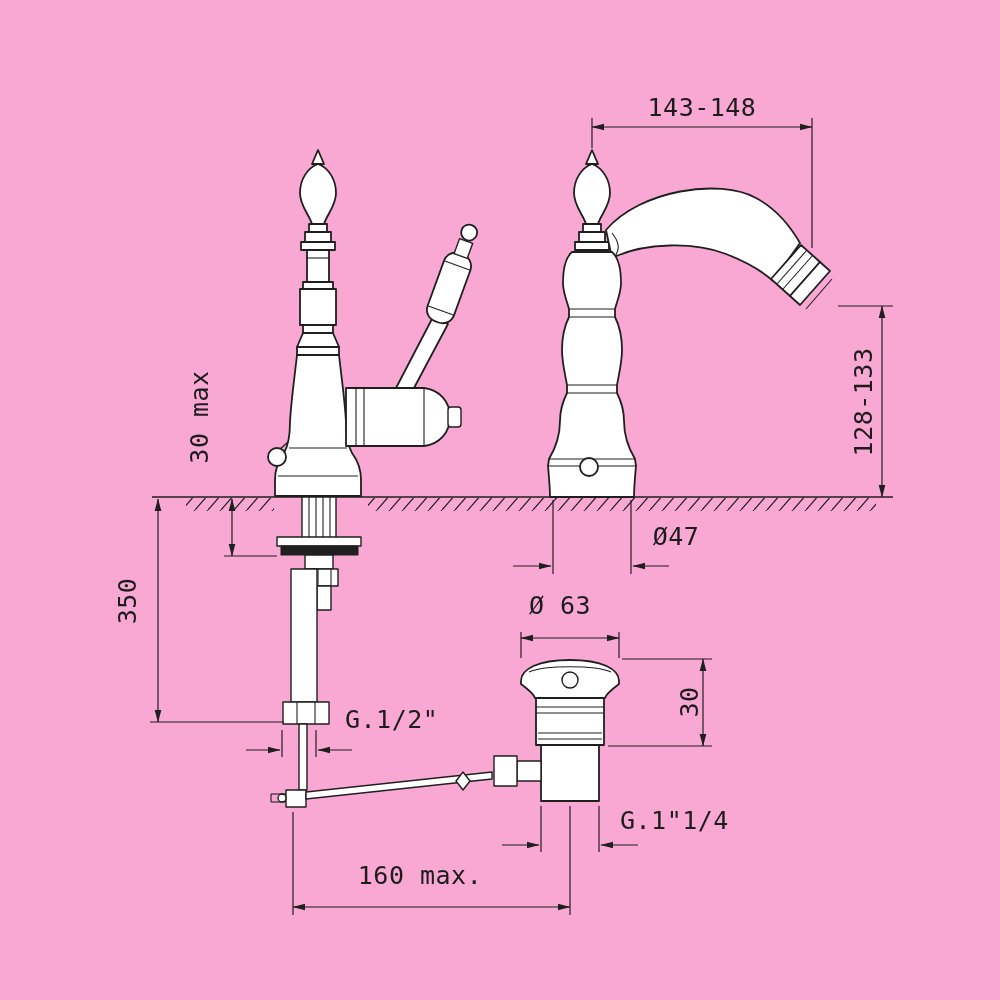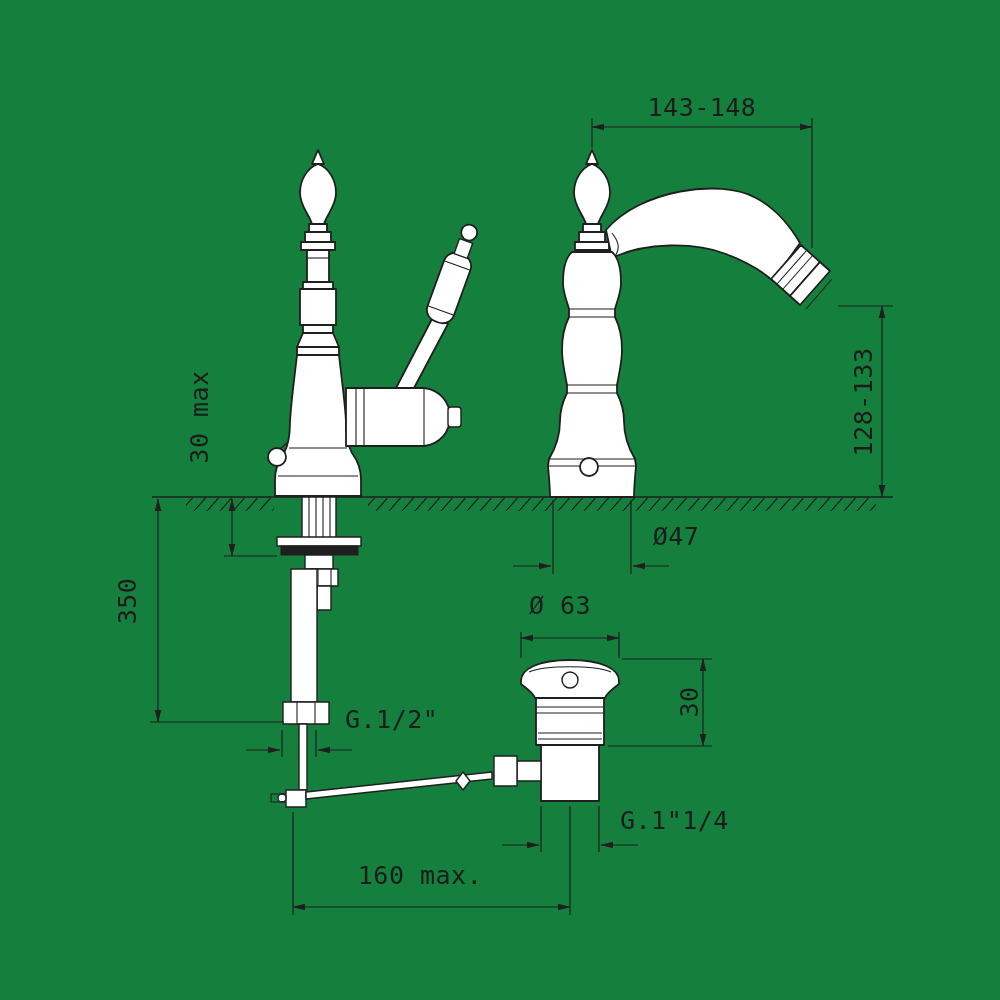--- a/index.html
+++ b/index.html
@@ -1,16 +1,16 @@
 <!DOCTYPE html>
 <html><head>
 <meta charset="utf-8">
 <style>
   html,body{margin:0;padding:0;background:#ffffff;}
-  .sheet{width:1000px;height:1000px;background:#15803d;position:relative;overflow:hidden;
+  .sheet{width:1000px;height:1000px;background:#f9a8d4;position:relative;overflow:hidden;
          font-family:"DejaVu Sans Mono","Liberation Mono",monospace;}
   svg{display:block;}
   .ol{fill:#ffffff;stroke:#1f1f1f;stroke-width:1.8;stroke-linejoin:round;}
   .olthin{fill:#ffffff;stroke:#1f1f1f;stroke-width:1.4;stroke-linejoin:round;}
   .ln{fill:none;stroke:#1f1f1f;stroke-width:1.4;}
   .thin{fill:none;stroke:#1f1f1f;stroke-width:1.1;}
   .dim{fill:none;stroke:#1f1f1f;stroke-width:1.2;}
   .dk{fill:#1f1f1f;stroke:#1f1f1f;stroke-width:1;}
   .dimtxt{font-family:"DejaVu Sans Mono","Liberation Mono",monospace;font-size:25px;fill:#1c1c1c;letter-spacing:0.5px;}
 </style>

